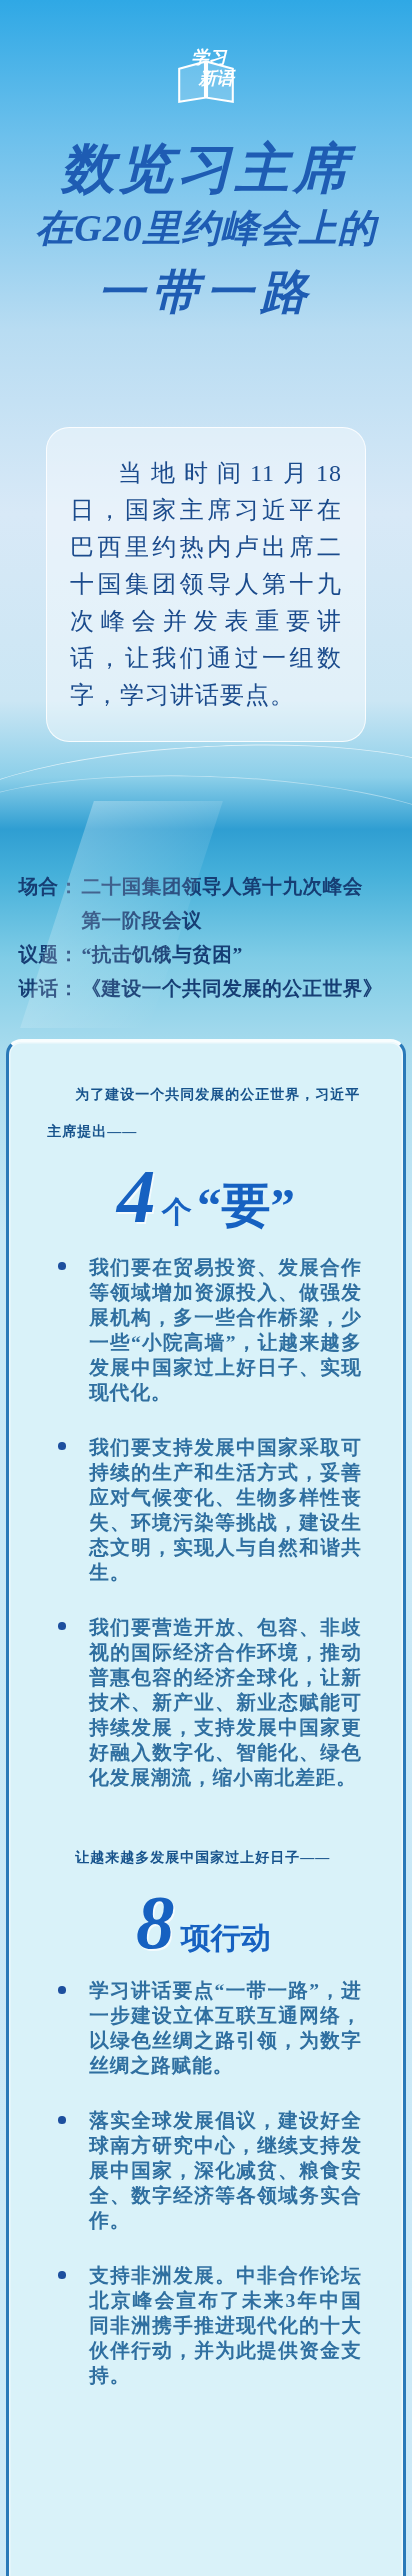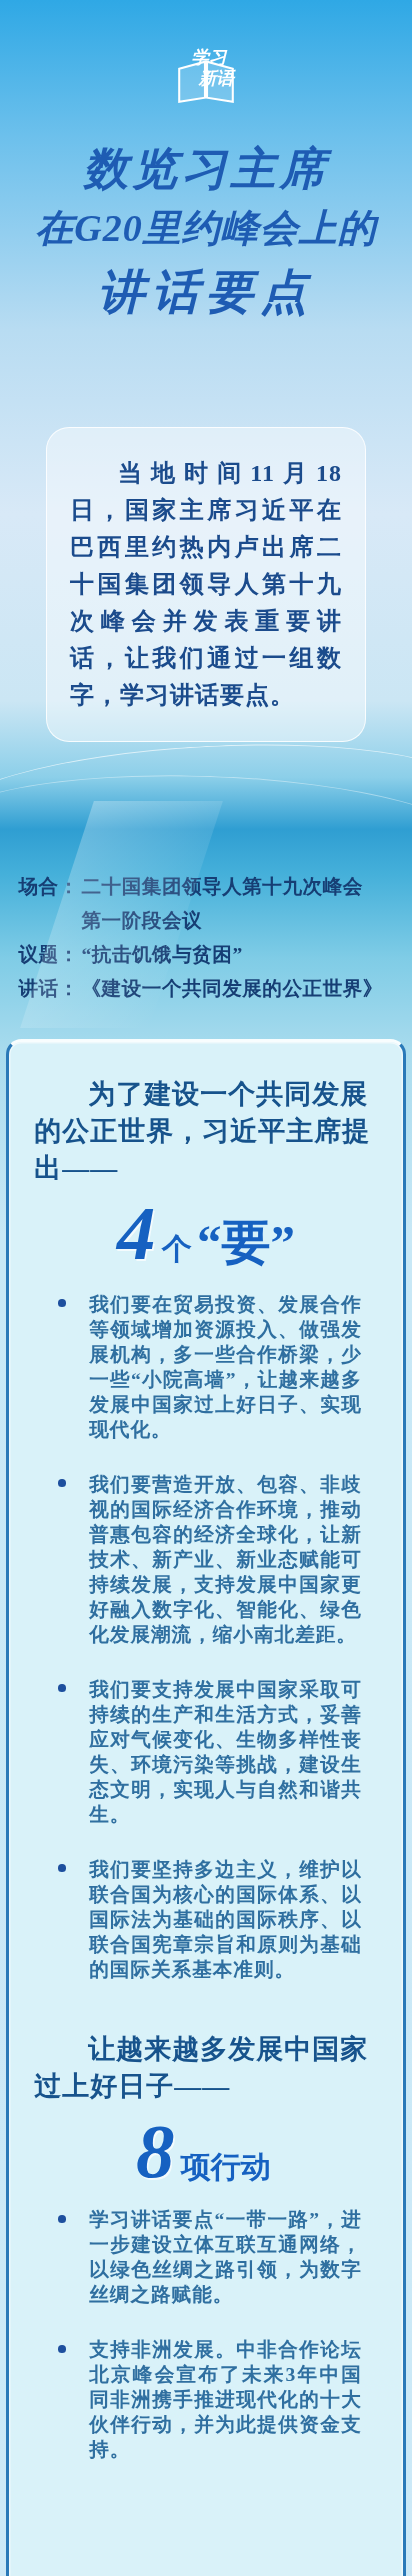--- a/index.html
+++ b/index.html
@@ -22,38 +22,38 @@
   }
   .wave-line{position:absolute;left:-62px;width:541px;height:124px;border-radius:50%;
     border-top:1.5px solid rgba(255,255,255,0.65);}
   .wave-line.w1{top:746px;transform:rotate(-3deg);}
   .wave-line.w2{top:776px;transform:rotate(2deg);border-top-color:rgba(255,255,255,0.4);}
   .beam{position:absolute;top:801px;left:57px;width:129px;height:227px;
     background:linear-gradient(115deg,rgba(255,255,255,0.28),rgba(255,255,255,0));
     transform:skewX(-18deg);}
   .logo{display:block;margin:44px auto 0;width:68px;height:60px;}
   .page-title{text-align:center;color:#1e5cb3;font-weight:bold;font-style:italic;margin-top:36px;}
-  .title-line-1{font-size:45px;line-height:58px;letter-spacing:4.1px;}
+  .title-line-1{font-size:54px;line-height:58px;letter-spacing:4.1px;}
   .title-line-2{font-size:38px;line-height:61px;letter-spacing:1px;}
   .title-line-3{font-size:47px;line-height:66px;letter-spacing:7.2px;}
   .intro-card{width:320px;margin:102px auto 0;box-sizing:border-box;
     background:rgba(255,255,255,0.42);border:1px solid rgba(255,255,255,0.85);
     border-radius:23px;padding:27px 23px;}
-  .intro-text{font-size:24px;line-height:37px;color:#1b4b8c;font-weight:bold;
+  .intro-text{font-size:24px;line-height:37px;color:#1b4b8c;font-weight:normal;
     text-indent:2em;text-align:justify;letter-spacing:1px;margin:0;}
   .meta{margin:128px 0 0 18.5px;color:#163e74;font-weight:bold;font-size:19.6px;
     line-height:34px;letter-spacing:0.5px;}
   .meta-item{display:flex;}
   .meta-label{flex:0 0 63px;}
   .meta-lines{flex:1;}
   .main-card{box-sizing:border-box;margin:33px 6.2px 0;height:2405px;
     background:#d9f2f9;border:3.6px solid #2a79b8;border-top-color:rgba(255,255,255,0.8);
     border-radius:15.5px 15.5px 11.3px 11.3px;padding:34px 0 0;overflow:hidden;
     box-shadow:inset 0 0 0 1.5px rgba(255,255,255,0.55);}
-  .section-lead{margin:0 25px;font-size:27px;line-height:37px;font-weight:bold;
+  .section-lead{margin:0 38px;font-size:14px;line-height:37px;font-weight:bold;
     color:#17538c;text-indent:2em;letter-spacing:1px;}
   .section-lead.second{margin-top:49px;}
   .headline{display:flex;justify-content:center;align-items:baseline;
     margin:5.2px 0 15.5px;color:#1661c1;}
   .headline-number{font-size:77px;font-style:italic;font-weight:bold;line-height:82px;
     text-shadow:1.5px 1.5px 0 rgba(255,255,255,0.7);}
   .headline-unit{font-size:30px;font-weight:bold;margin-left:6.2px;}
   .headline-quoted{font-size:49px;font-weight:bold;margin-left:5.2px;}
   .bullets{list-style:none;margin:0;padding:0;font-weight:bold;}
   .bullet{position:relative;padding:0 41px 0 80px;margin-bottom:30px;
@@ -73,21 +73,21 @@
   <svg class="logo" viewBox="0 0 132 116">
     <path d="M14 48 L64 34 L64 104 L14 112 Z" fill="rgba(255,255,255,0.18)" stroke="#ffffff" stroke-width="4"></path>
     <path d="M118 48 L68 34 L68 104 L118 112 Z" fill="rgba(255,255,255,0.18)" stroke="#ffffff" stroke-width="4"></path>
     <text x="38" y="36" font-size="34" font-weight="bold" font-style="italic" fill="#ffffff" font-family="Liberation Serif, serif">学习</text>
     <text x="52" y="78" font-size="34" font-weight="bold" font-style="italic" fill="#ffffff" font-family="Liberation Serif, serif">新语</text>
   </svg>
 
   <div class="page-title">
     <div class="title-line-1">数览习主席</div>
     <div class="title-line-2">在G20里约峰会上的</div>
-    <div class="title-line-3">讲话要点</div>
+    <div class="title-line-3">一带一路</div>
   </div>
 
   <div class="intro-card">
     <p class="intro-text">当地时间11月18日，国家主席习近平在巴西里约热内卢出席二十国集团领导人第十九次峰会并发表重要讲话，让我们通过一组数字，学习讲话要点。</p>
   </div>
 
   <div class="meta">
     <div class="meta-item">
       <span class="meta-label">场合：</span>
       <span class="meta-lines">
@@ -113,35 +113,35 @@
 
     <div>
       <p class="section-lead">为了建设一个共同发展的公正世界，习近平主席提出——</p>
       <div class="headline">
         <span class="headline-number">4</span>
         <span class="headline-unit">个</span>
         <span class="headline-quoted">“要”</span>
       </div>
       <ul class="bullets">
         <li class="bullet">我们要在贸易投资、发展合作等领域增加资源投入、做强发展机构，多一些合作桥梁，少一些“小院高墙”，让越来越多发展中国家过上好日子、实现现代化。</li>
+        <li class="bullet">我们要支持发展中国家采取可持续的生产和生活方式，妥善应对气候变化、生物多样性丧失、环境污染等挑战，建设生态文明，实现人与自然和谐共生。</li>
         <li class="bullet">我们要营造开放、包容、非歧视的国际经济合作环境，推动普惠包容的经济全球化，让新技术、新产业、新业态赋能可持续发展，支持发展中国家更好融入数字化、智能化、绿色化发展潮流，缩小南北差距。</li>
-        <li class="bullet">我们要支持发展中国家采取可持续的生产和生活方式，妥善应对气候变化、生物多样性丧失、环境污染等挑战，建设生态文明，实现人与自然和谐共生。</li>
-        <li class="bullet">我们要坚持多边主义，维护以联合国为核心的国际体系、以国际法为基础的国际秩序、以联合国宪章宗旨和原则为基础的国际关系基本准则。</li>
       </ul>
     </div>
 
     <div>
       <p class="section-lead second">让越来越多发展中国家过上好日子——</p>
       <div class="headline">
         <span class="headline-number">8</span>
         <span class="headline-unit">项行动</span>
         <span class="headline-quoted"></span>
       </div>
       <ul class="bullets">
         <li class="bullet">学习讲话要点“一带一路”，进一步建设立体互联互通网络，以绿色丝绸之路引领，为数字丝绸之路赋能。</li>
+        <li class="bullet">落实全球发展倡议，建设好全球南方研究中心，继续支持发展中国家，深化减贫、粮食安全、数字经济等各领域务实合作。</li>
         <li class="bullet">支持非洲发展。中非合作论坛北京峰会宣布了未来3年中国同非洲携手推进现代化的十大伙伴行动，并为此提供资金支持。</li>
 
       </ul>
     </div>
 
   </div>
 
 </div>
 
 

